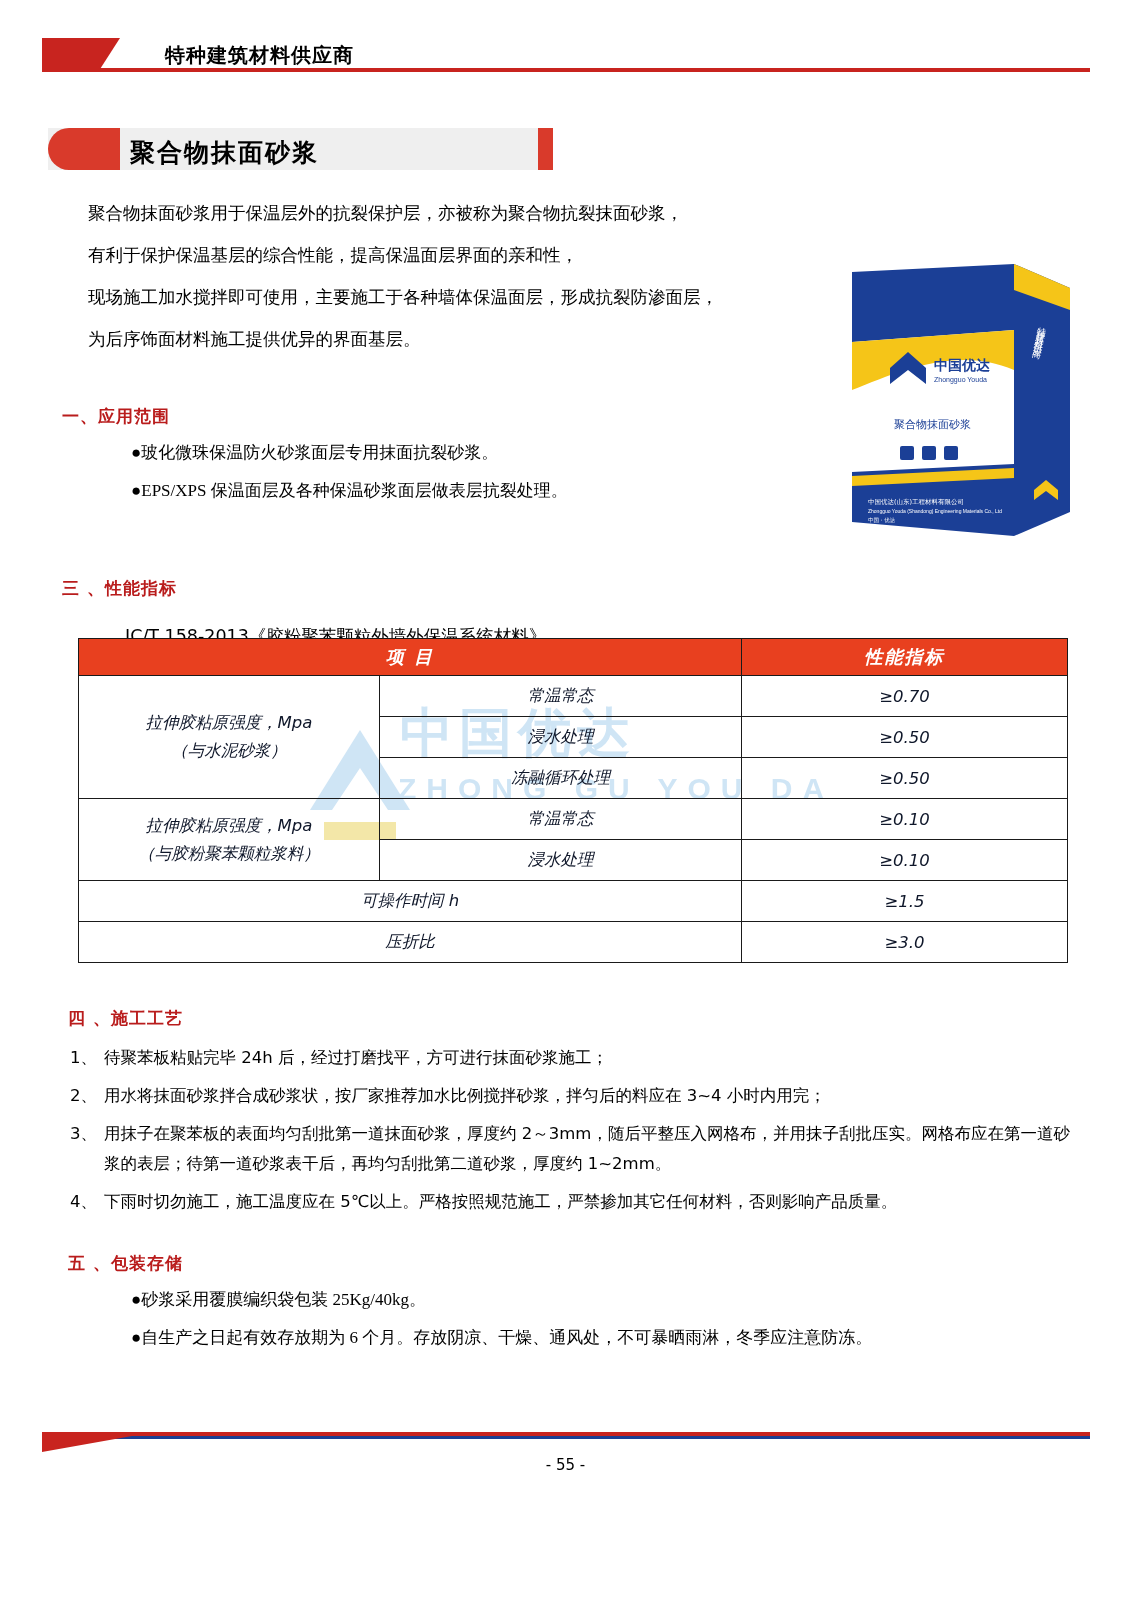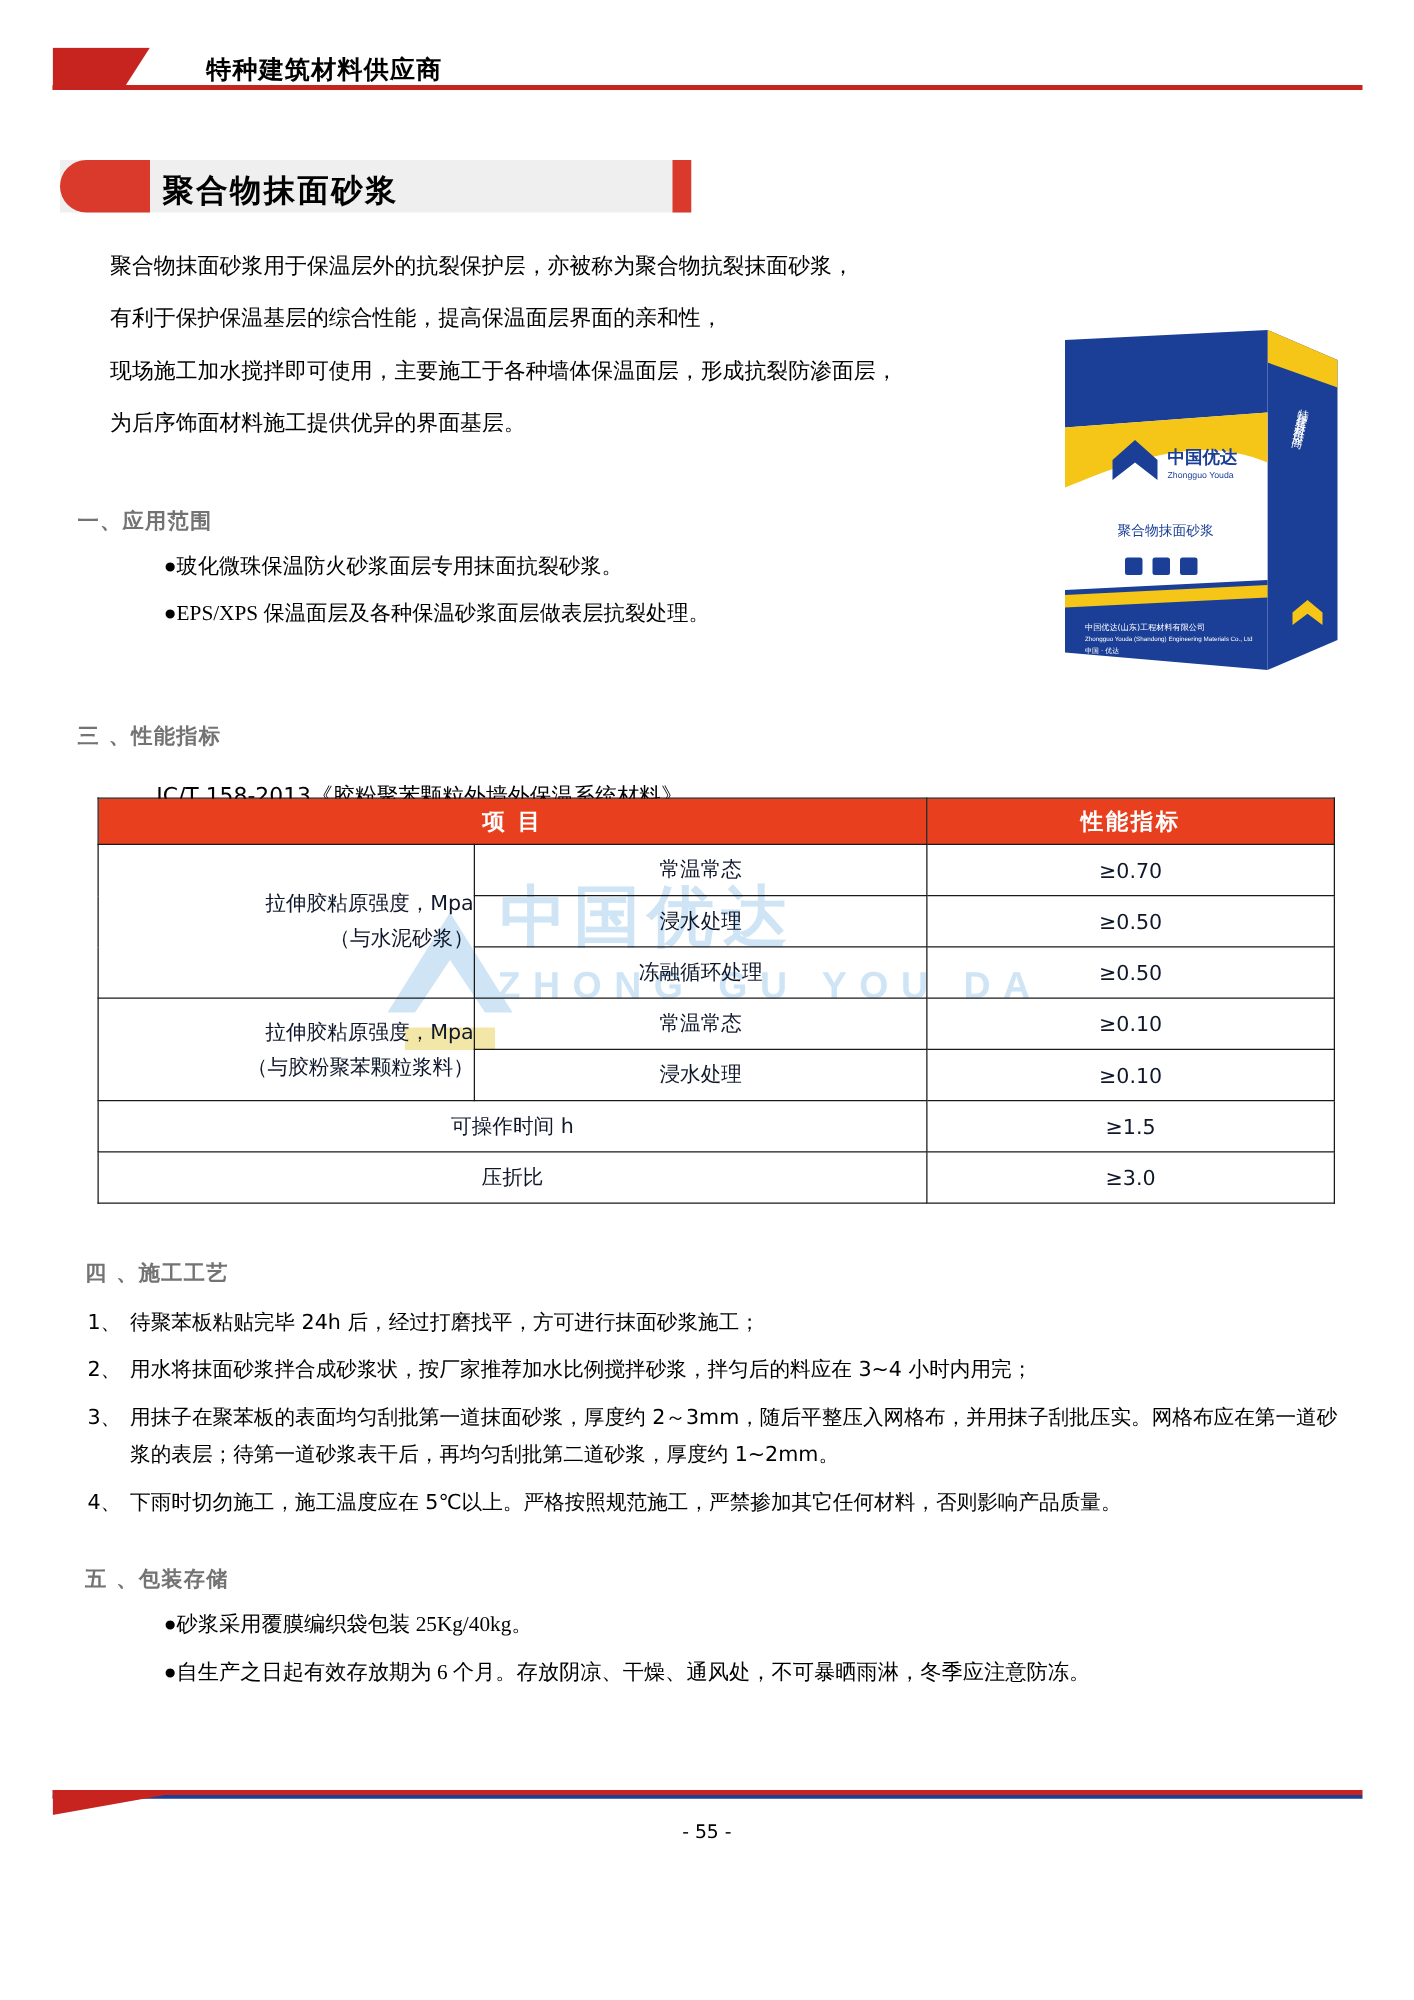--- a/index.html
+++ b/index.html
@@ -108,21 +108,21 @@
     left: 838px;
     width: 240px;
     height: 300px;
   }
 
   
   .sec-h {
     position: absolute;
     font-size: 17px;
     font-weight: bold;
-    color: #737373;
+    color: #b91c1c;
     font-family: "DejaVu Sans", "Liberation Sans", sans-serif;
     letter-spacing: 1px;
   }
   .sec-h1 { top: 405px; left: 62px; }
   .sec-h3 { top: 553px; left: 62px; margin-top: 24px; }
   .sec-h4 { top: 1007px; left: 68px; }
   .sec-h5 { top: 1252px; left: 68px; }
 
   
   .bullet {
@@ -146,20 +146,21 @@
     white-space: nowrap;
     margin-top: 32px;
   }
 
   
   .tbl-wrap {
     position: absolute;
     top: 638px;
     left: 78px;
     width: 990px;
+    font-style: italic;
   }
   table.perf {
     border-collapse: collapse;
     width: 990px;
     font-family: "DejaVu Sans", "Liberation Sans", sans-serif;
   }
   table.perf td, table.perf th {
     border: 1px solid #1a1a1a;
     text-align: center;
     font-size: 16.5px;
@@ -173,21 +174,21 @@
     background: #e8401f;
     color: #fff;
     font-weight: bold;
     font-size: 18px;
     letter-spacing: 2px;
     height: 36px;
   }
   .cell-two-line {
     line-height: 28px;
   }
-  .cell-two-line span { display: block; text-align: right; }
+  .cell-two-line span { display: block; }
 
   
   .watermark {
     position: absolute;
     top: 690px;
     left: 300px;
     width: 560px;
     height: 180px;
     pointer-events: none;
   }

